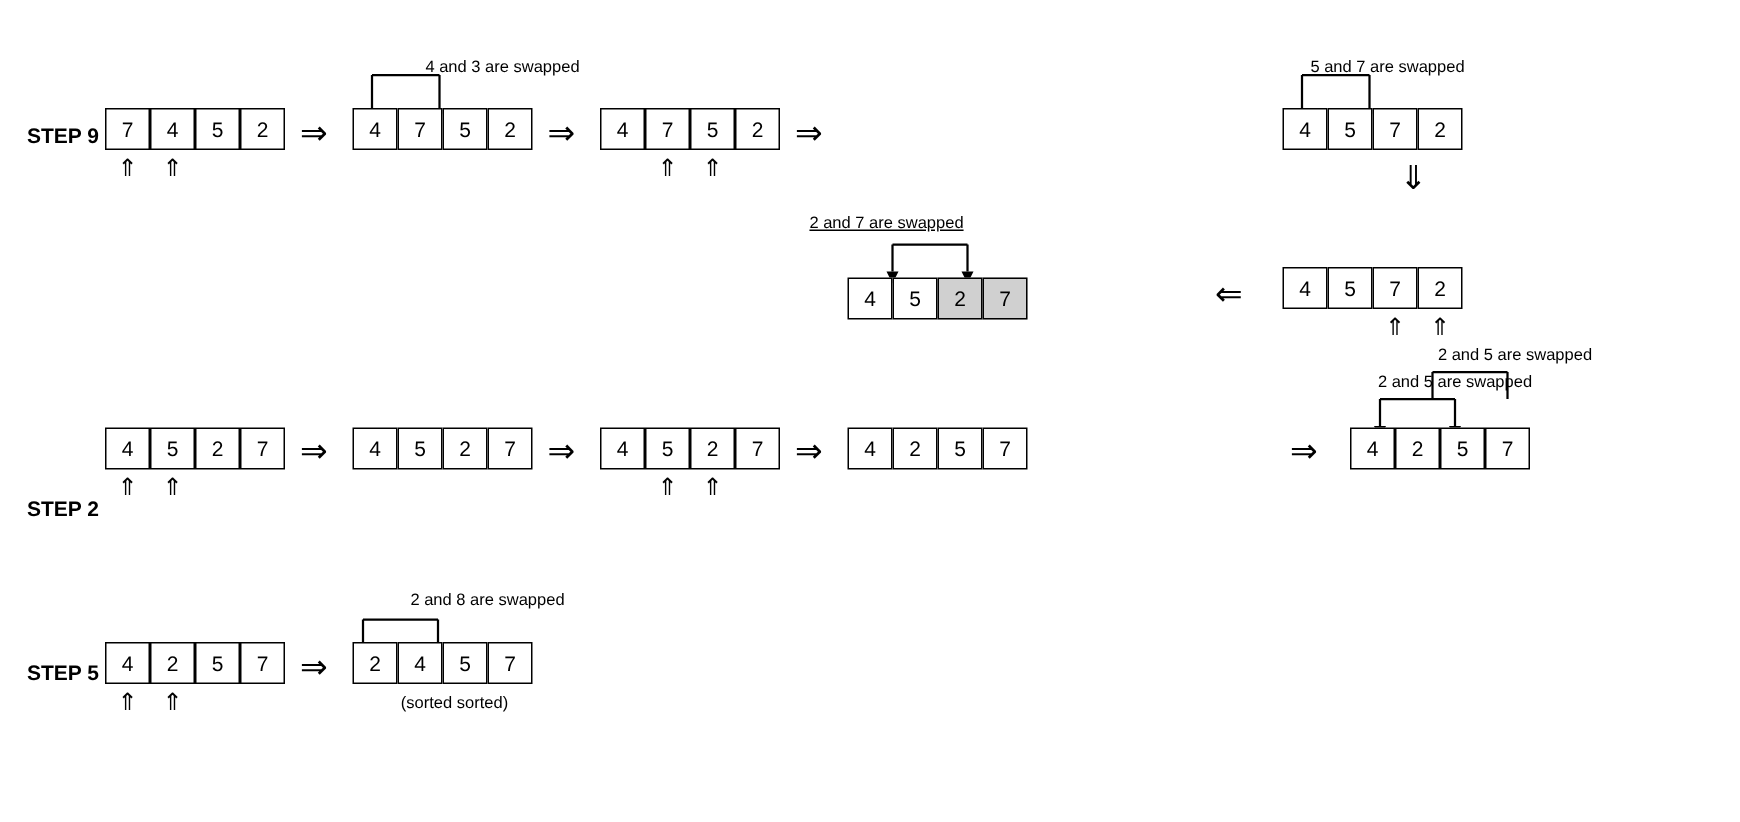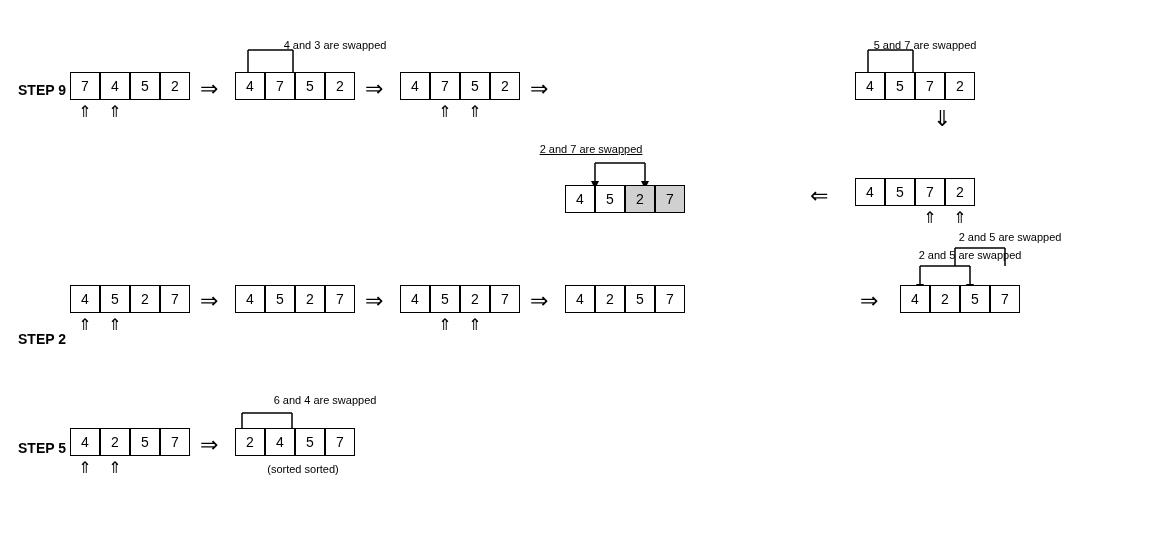--- a/index.html
+++ b/index.html
@@ -283,21 +283,21 @@
   </div>
   <div class="up-arrows" style="left:70px; top:458px;">
     <div class="up-arrow">⇑</div>
     <div class="up-arrow">⇑</div>
     <div class="up-arrow" style="visibility:hidden">⇑</div>
     <div class="up-arrow" style="visibility:hidden">⇑</div>
   </div>
 
   <div class="arrow-right" style="left:200px; top:434px;">⇒</div>
 
-  <div class="annotation" style="left:260px; top:393px; width:130px;">6 and 4 are swapped</div>
+  <div class="annotation" style="left:260px; top:393px; width:130px;">2 and 8 are swapped</div>
 
   <svg class="bracket" style="position:absolute; left:237px; top:405px;" width="65" height="28">
     <line x1="5" y1="8" x2="5" y2="26" stroke="#000" stroke-width="1.5"></line>
     <line x1="5" y1="8" x2="55" y2="8" stroke="#000" stroke-width="1.5"></line>
     <line x1="55" y1="8" x2="55" y2="26" stroke="#000" stroke-width="1.5"></line>
     <polygon points="1,26 9,26 5,34" fill="#000"></polygon>
     <polygon points="51,26 59,26 55,34" fill="#000"></polygon>
   </svg>
 
   <div class="array-group" style="left:235px; top:428px;">

